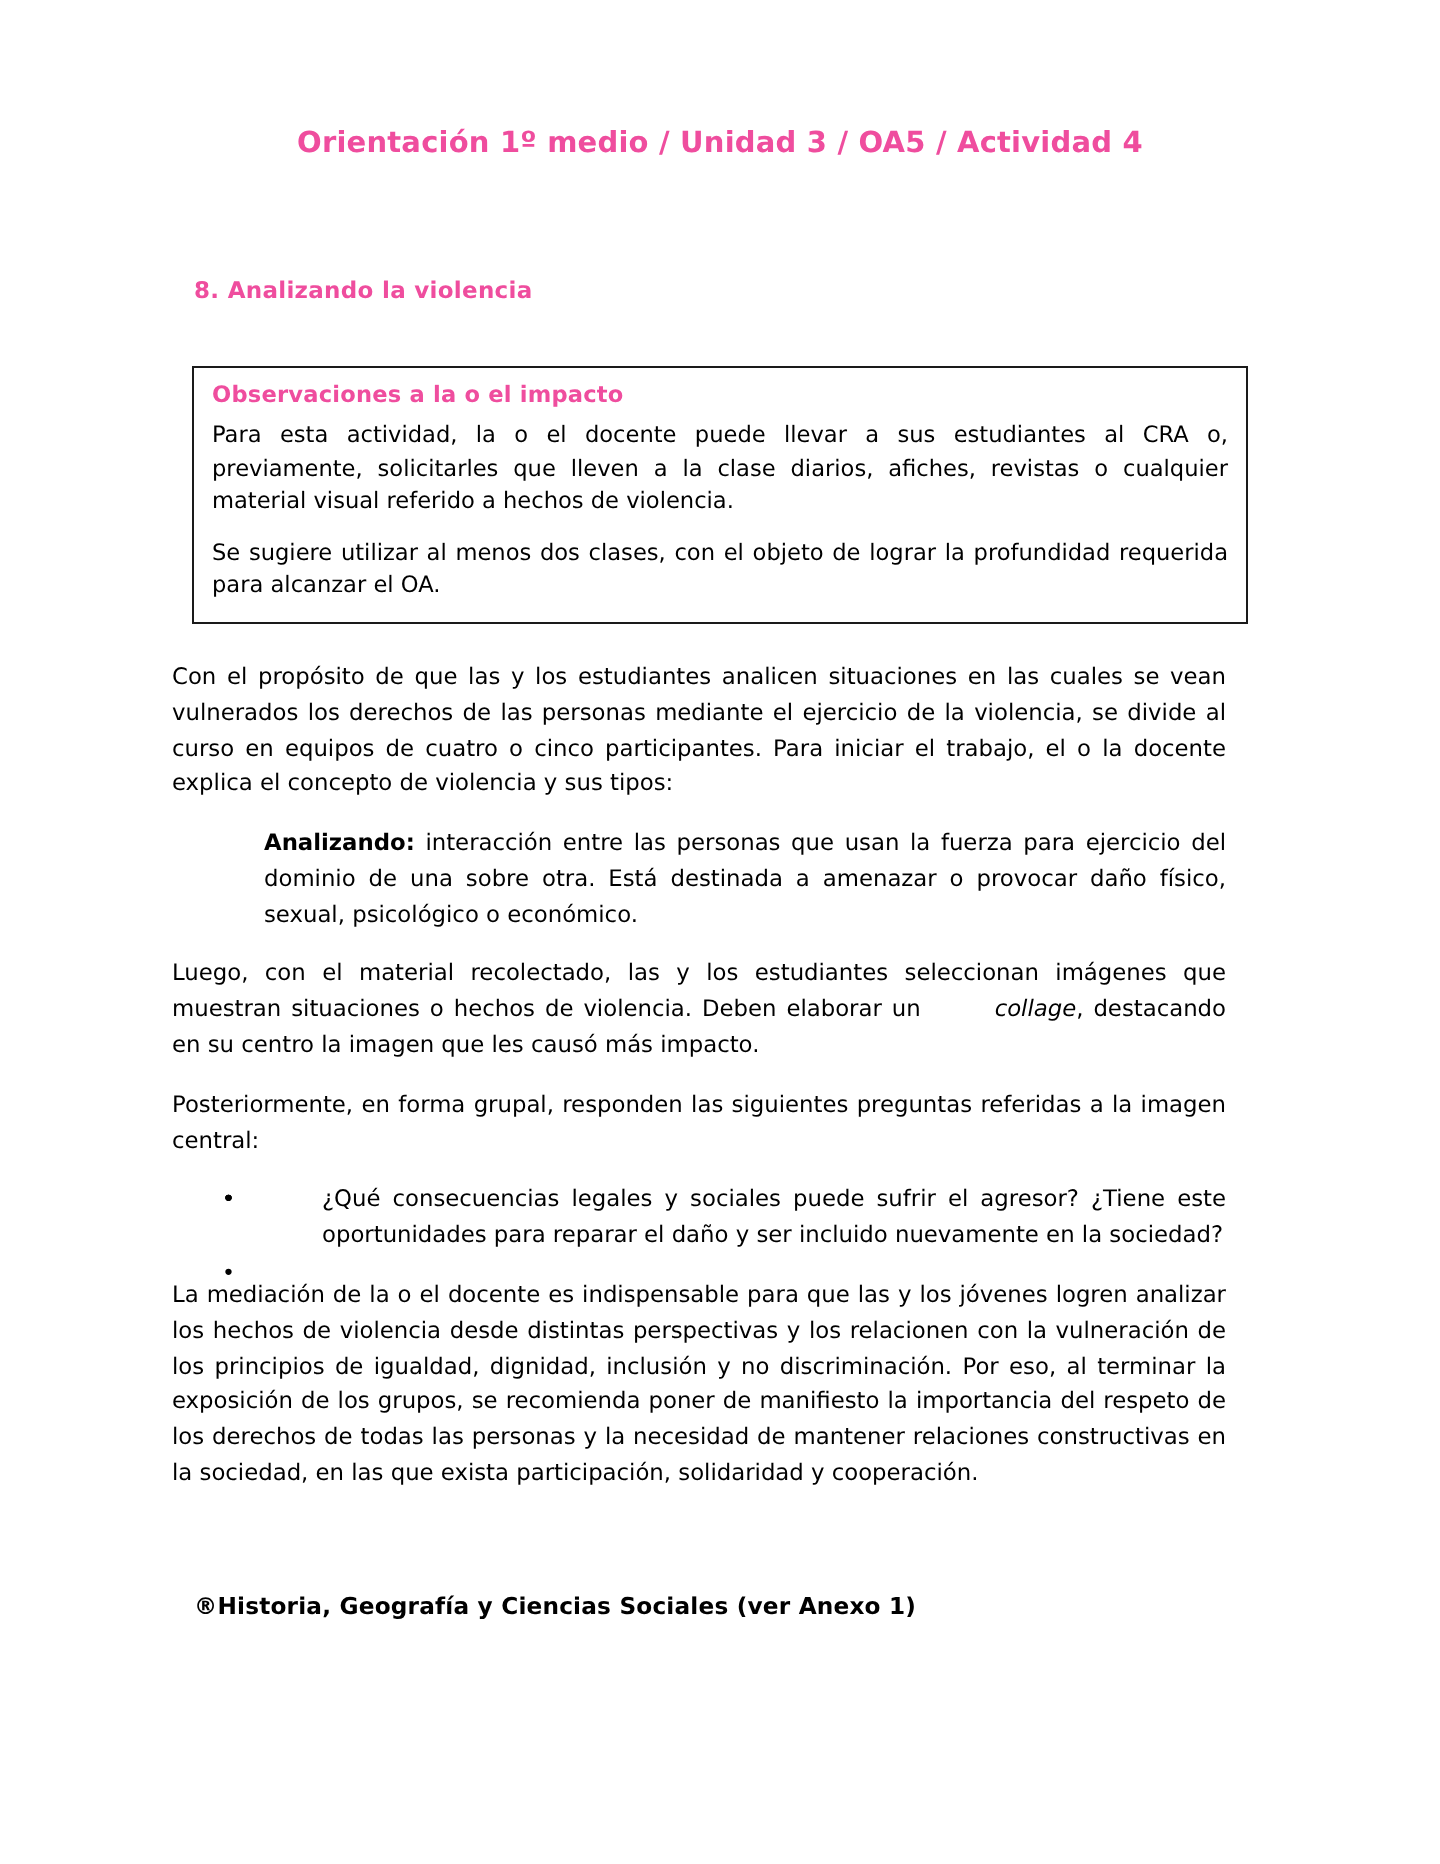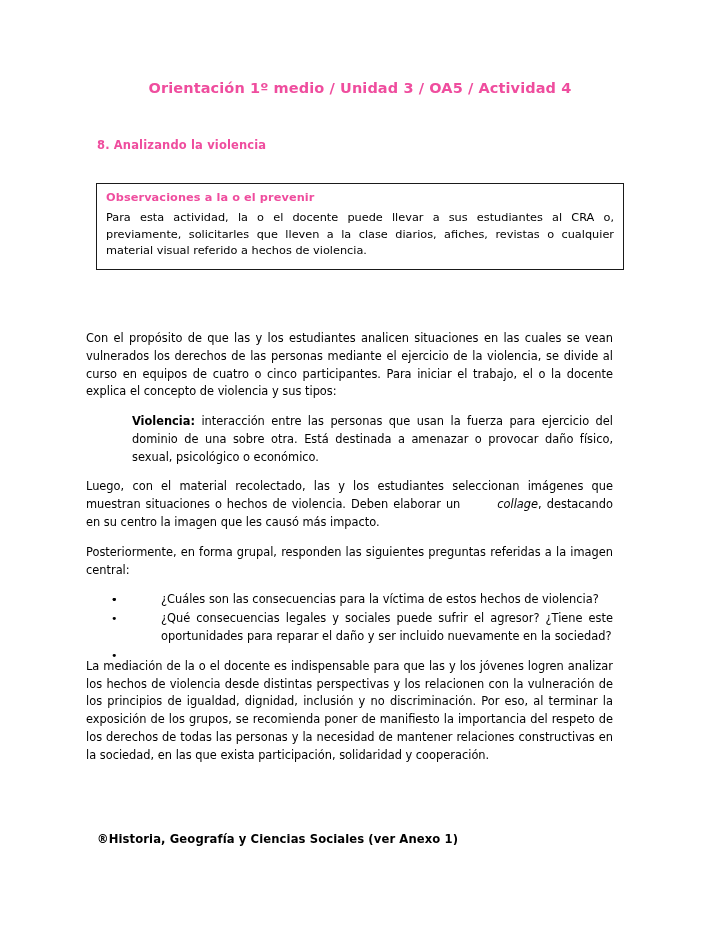--- a/index.html
+++ b/index.html
@@ -20,21 +20,21 @@
     left: 0; top: 0;
     width: 720px;
     height: 932px;
     background: #ffffff;
   }
 
   
   .doc-header {
     position: absolute;
     left: 0;
-    top: 80px;
+    top: 64px;
     width: 720px;
     text-align: center;
     color: #ef4d9e;
     font-size: 14.5px;
     font-weight: 600;
     letter-spacing: 0.1px;
   }
 
   
   .activity-title {
@@ -112,59 +112,59 @@
     left: 25px;
     top: 0;
     font-size: 11px;
     line-height: 1.56;
   }
 
   
   .doc-footer {
     position: absolute;
     left: 97px;
-    top: 832px;
+    top: 796px;
     font-size: 11.6px;
     font-weight: bold;
     color: #000;
     letter-spacing: 0.1px;
     text-align: right;
   }
 </style>
 </head>
 <body>
 
 <div class="page">
 
   <div class="doc-header">Orientación 1º medio / Unidad 3 / OA5 / Actividad 4</div>
 
   <div class="activity-title">8. Analizando la violencia</div>
 
   <div class="obs-box">
-    <div class="obs-heading">Observaciones a la o el prevenir</div>
+    <div class="obs-heading">Observaciones a la o el impacto</div>
     <p class="obs-p">Para esta actividad, la o el docente puede llevar a sus estudiantes al CRA o, previamente, solicitarles que lleven a la clase diarios, afiches, revistas o cualquier material visual referido a hechos de violencia.</p>
+    <p class="obs-p">Se sugiere utilizar al menos dos clases, con el objeto de lograr la profundidad requerida para alcanzar el OA.</p>
   </div>
 
   <div class="body-wrap">
 
     <p class="p">Con el propósito de que las y los estudiantes analicen situaciones en las cuales se vean vulnerados los derechos de las personas mediante el ejercicio de la violencia, se divide al curso en equipos de cuatro o cinco participantes. Para iniciar el trabajo, el o la docente explica el concepto de violencia y sus tipos:</p>
 
-    <p class="p p-indent"><span class="bold">Violencia:</span><span> interacción entre las personas que usan la fuerza para ejercicio del dominio de una sobre otra. Está destinada a amenazar o provocar daño físico, sexual, psicológico o económico.</span></p>
+    <p class="p p-indent"><span class="bold">Analizando:</span><span> interacción entre las personas que usan la fuerza para ejercicio del dominio de una sobre otra. Está destinada a amenazar o provocar daño físico, sexual, psicológico o económico.</span></p>
 
     <p class="p"><span>Luego, con el material recolectado, las y los estudiantes seleccionan imágenes que muestran situaciones o hechos de violencia. Deben elaborar un </span><span class="ital">collage</span><span>, destacando en su centro la imagen que les causó más impacto.</span></p>
 
     <p class="p">Posteriormente, en forma grupal, responden las siguientes preguntas referidas a la imagen central:</p>
 
     <ul class="bullets">
       <li>
         <span class="dot">•</span>
       </li>
       <li>
         <span class="dot">•</span>
-        <span>¿Cuáles son las consecuencias para la víctima de estos hechos de violencia?</span>
       </li>
       <li>
         <span class="dot">•</span>
         <span>¿Qué consecuencias legales y sociales puede sufrir el agresor? ¿Tiene este oportunidades para reparar el daño y ser incluido nuevamente en la sociedad?</span>
       </li>
       <li>
         <span class="dot">•</span>
       </li>
     </ul>
 

